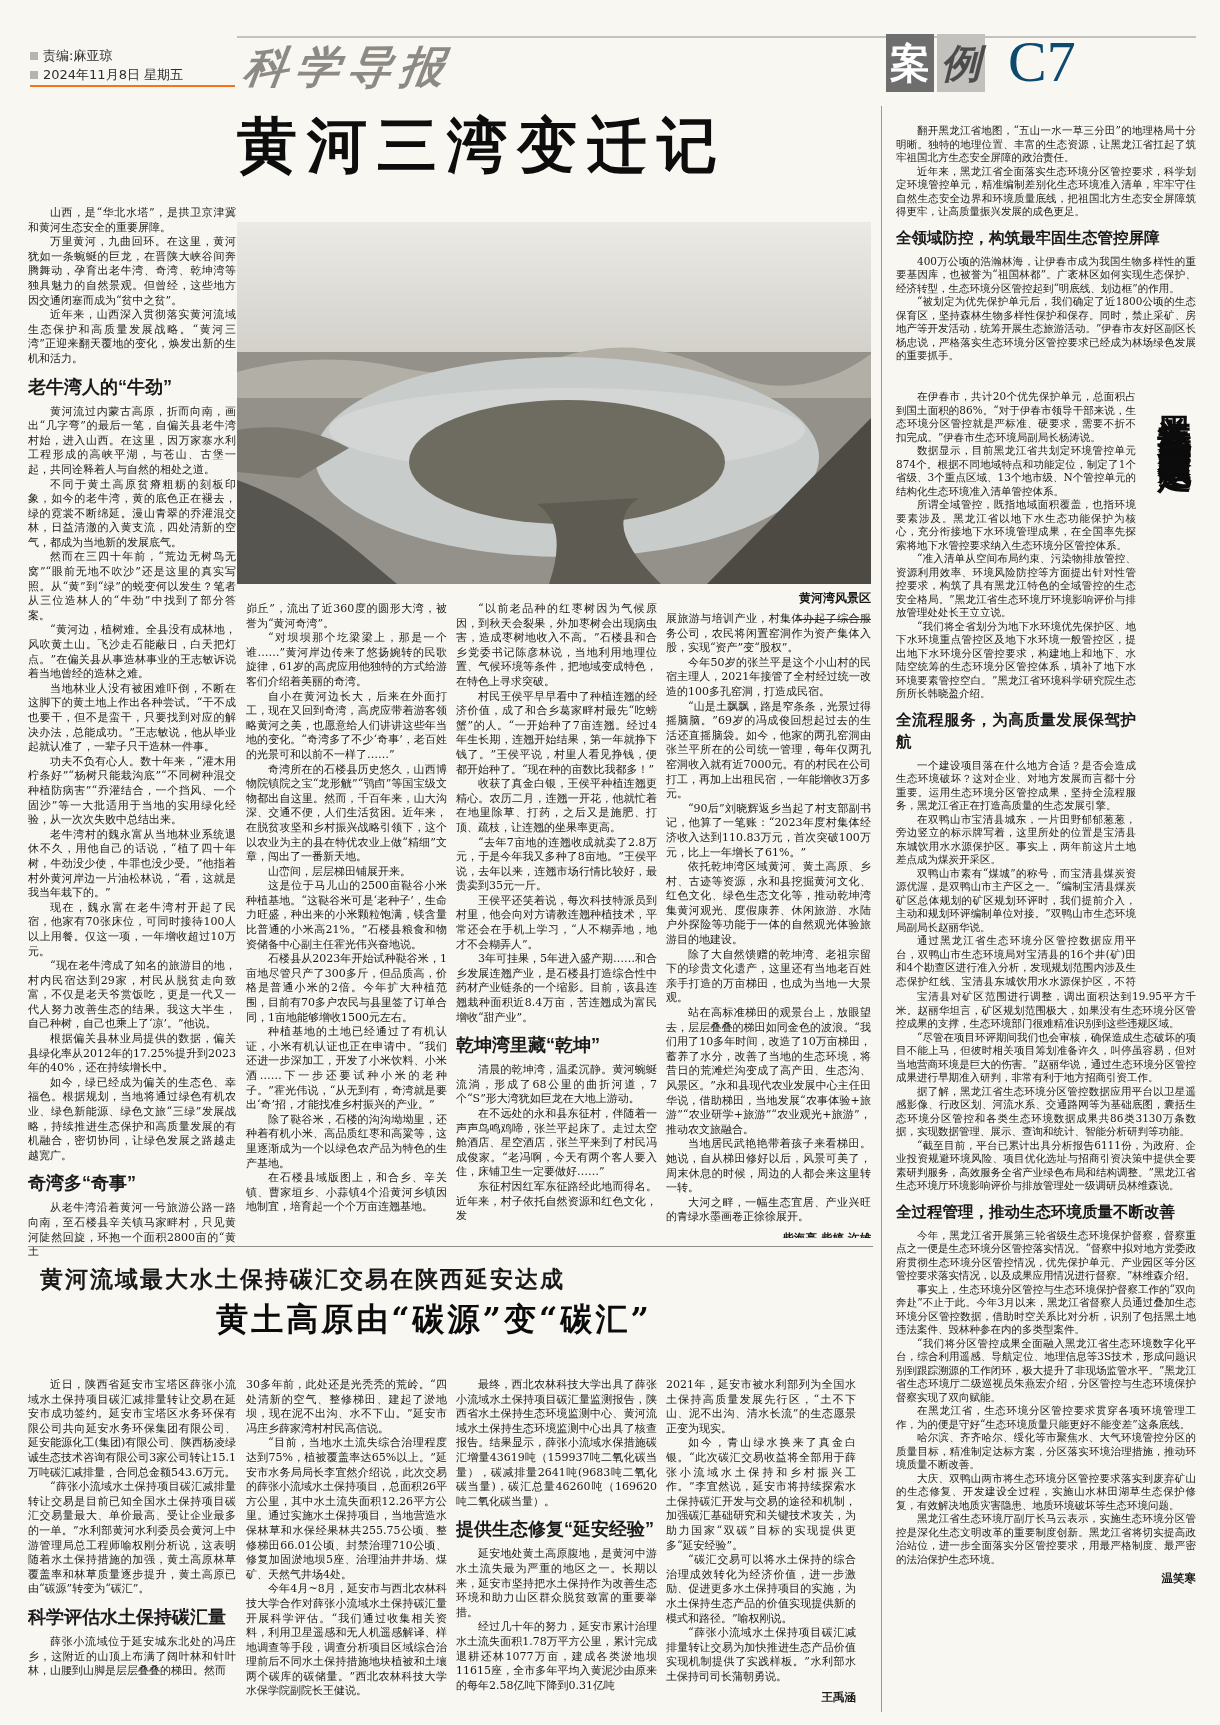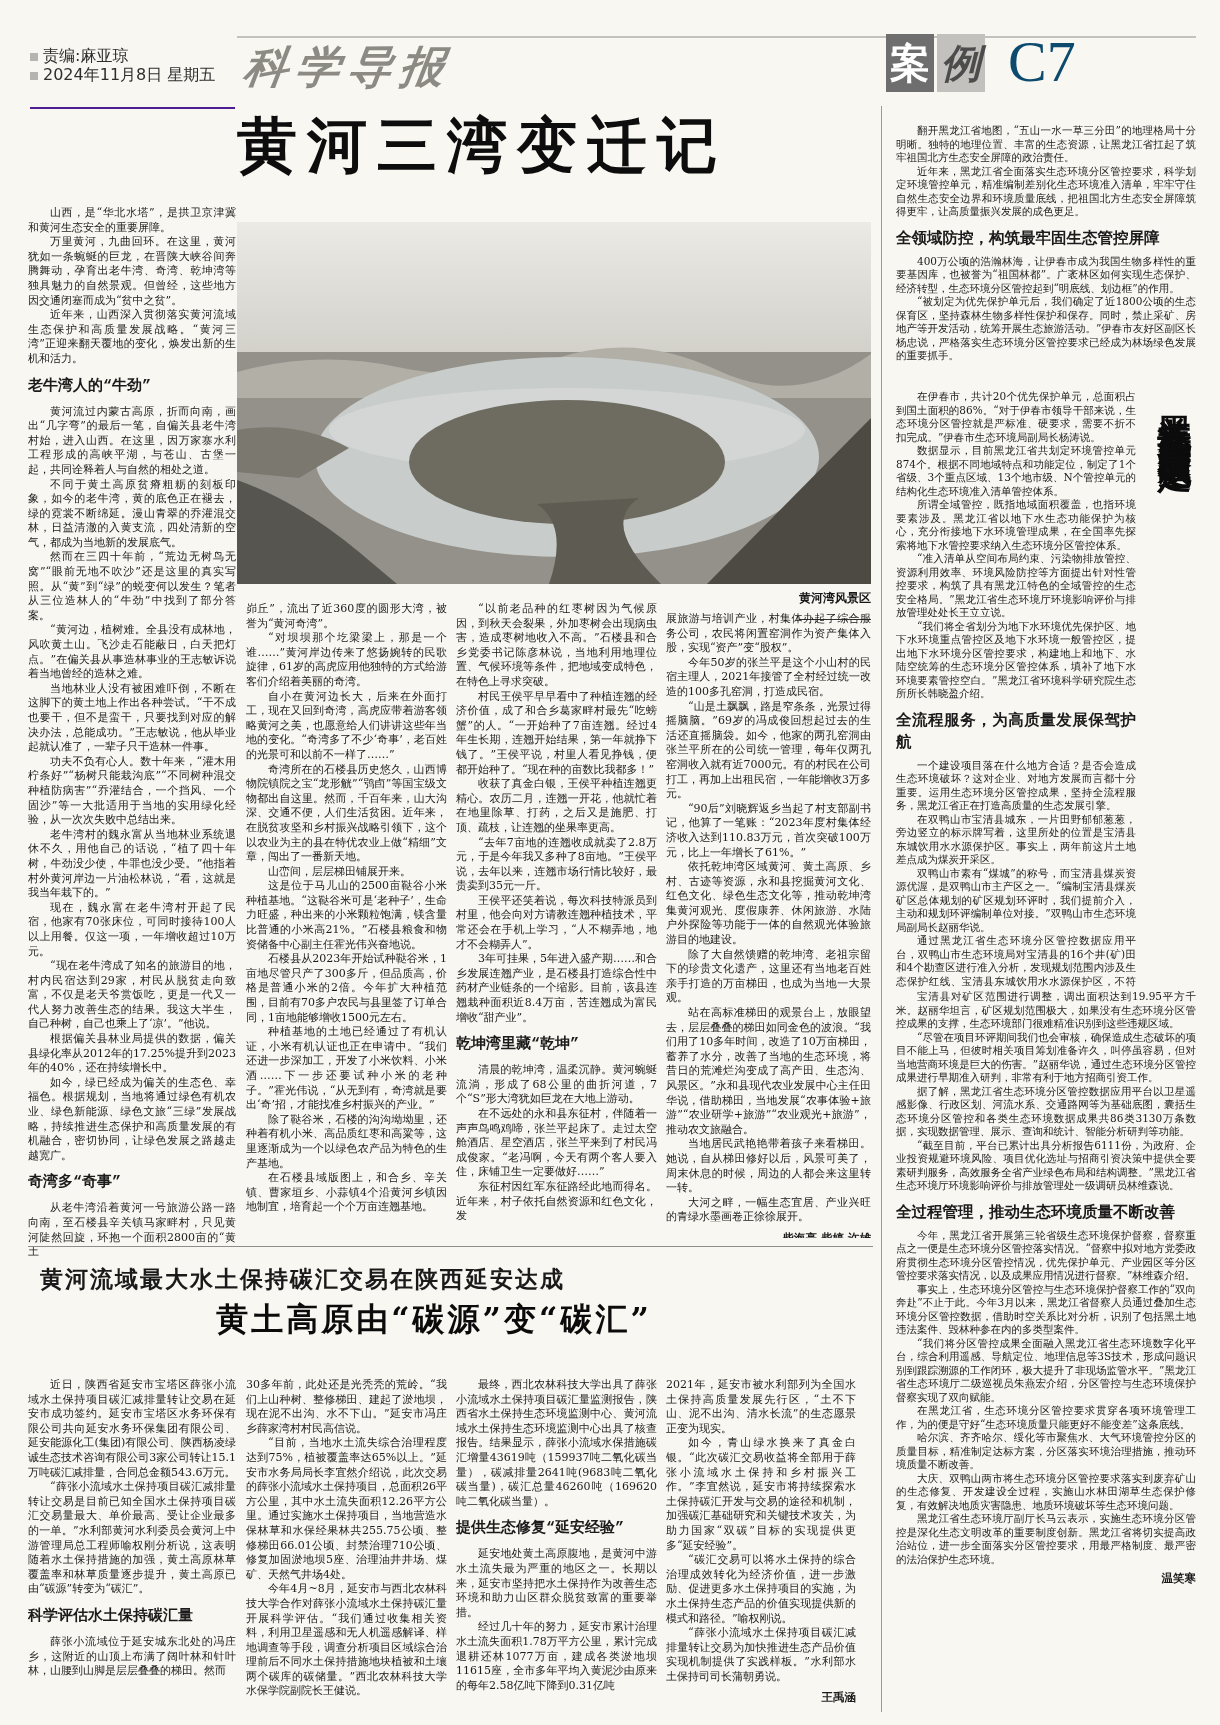--- a/index.html
+++ b/index.html
@@ -1,41 +1,41 @@
 <!DOCTYPE html>
 <html><head>
 <meta charset="utf-8">
 <style>
   html,body{margin:0;padding:0;background:#8d8d8d;}
   .page{position:relative;width:1220px;height:1725px;margin:0 auto;background:#f8f7f2;overflow:hidden;
         font-family:"DejaVu Serif","Liberation Serif",serif;color:#161616;}
   .abs{position:absolute;}
   
   .topline{left:237px;top:36px;width:959px;height:2px;background:#c4c2bc;}
-  .hdr-left{left:30px;top:46px;width:205px;border-bottom:2px solid #4c1d95;padding-bottom:23px;
-            font-family:"DejaVu Sans","Liberation Sans",sans-serif;font-size:16px;color:#2e2e2e;line-height:19px;}
+  .hdr-left{left:30px;top:46px;width:205px;border-bottom:2px solid #f97316;padding-bottom:1px;
+            font-family:"DejaVu Sans","Liberation Sans",sans-serif;font-size:13px;color:#2e2e2e;line-height:19px;}
   .hdr-left .sq{display:inline-block;width:8px;height:8px;background:#b5b4b0;margin-right:5px;}
   .masthead{left:244px;top:38px;font-size:44px;font-weight:bold;font-style:italic;color:#8d8a84;
             letter-spacing:8px;transform:skewX(-8deg);font-family:"DejaVu Serif",serif;}
   .secbox1{left:886px;top:34px;width:48px;height:58px;background:#6e6e6e;color:#fff;text-align:center;
            line-height:58px;font-size:40px;font-weight:bold;font-family:"DejaVu Sans",sans-serif;}
   .secbox2{left:937px;top:34px;width:48px;height:58px;background:#c2c1bd;color:#4c4c4c;text-align:center;
            line-height:58px;font-size:40px;font-weight:bold;font-style:italic;font-family:"DejaVu Serif",serif;}
   .pagenum{left:1008px;top:28px;font-size:58px;font-family:Liberation Serif, serif;color:#0c4a6e;}
   
   .main-headline{left:237px;top:106px;width:636px;text-align:left;font-size:60px;font-weight:bold;
                  letter-spacing:10px;font-family:"DejaVu Sans","Liberation Sans",sans-serif;color:#0d0d0d;}
   .photo{left:237px;top:222px;width:634px;height:362px;}
   .caption{left:667px;top:590px;width:204px;text-align:right;font-size:12px;font-weight:bold;
            font-family:"DejaVu Sans",sans-serif;}
   .caption span{border-bottom:1px solid #333;padding-bottom:14px;}
   .body-col{font-size:11px;line-height:14.6px;text-align:justify;overflow:hidden;color:#1b1b1b;}
   .body-col p{margin:0;text-indent:2em;}
   .body-col p.cont{text-indent:0;}
-  .colhead{font-family:Liberation Mono, monospace;font-weight:bold;font-size:15px;
+  .colhead{font-family:Liberation Sans, sans-serif;font-weight:bold;font-size:18px;
            line-height:20px;margin:10px 0 8px;text-indent:0;}
   .byline{text-align:right;font-weight:bold;font-family:"DejaVu Sans",sans-serif;font-size:11.5px;margin-top:6px;}
   .m-col1{left:28px;top:186px;width:208px;height:1052px;margin-top:20px;}
   .m-col2{left:246px;top:602px;width:201px;height:636px;}
   .m-col3{left:456px;top:602px;width:201px;height:636px;}
   .m-col4{left:666px;top:612px;width:205px;height:626px;}
   .vdiv{left:881px;top:106px;width:1px;height:1606px;background:#9c9a96;}
   .hdiv{left:28px;top:1246px;width:845px;height:1px;background:#8f8d89;}
   
   .r-col{font-size:10.5px;line-height:13.5px;text-align:justify;overflow:hidden;color:#1b1b1b;}
@@ -202,21 +202,21 @@
   <div class="abs b-headline">黄土高原由“碳源”变“碳汇”</div>
 
   <div class="abs body-col b-col1">
     <p>近日，陕西省延安市宝塔区薛张小流域水土保持项目碳汇减排量转让交易在延安市成功签约。延安市宝塔区水务环保有限公司共向延安水务环保集团有限公司、延安能源化工(集团)有限公司、陕西杨凌绿诚生态技术咨询有限公司3家公司转让15.1万吨碳汇减排量，合同总金额543.6万元。</p>
     <p>“薛张小流域水土保持项目碳汇减排量转让交易是目前已知全国水土保持项目碳汇交易量最大、单价最高、受让企业最多的一单。”水利部黄河水利委员会黄河上中游管理局总工程师喻权刚分析说，这表明随着水土保持措施的加强，黄土高原林草覆盖率和林草质量逐步提升，黄土高原已由“碳源”转变为“碳汇”。</p>
     <div class="colhead">科学评估水土保持碳汇量</div>
     <p>薛张小流域位于延安城东北处的冯庄乡，这附近的山顶上布满了阔叶林和针叶林，山腰到山脚是层层叠叠的梯田。然而</p>
   </div>
 
   <div class="abs body-col b-col2">
-    <p class="cont">30多年前，此处还是光秃秃的荒岭。“我们上山种树、整修梯田、建起了淤地坝，现在泥不出沟、水不下山。”延安市冯庄乡薛家湾村村民高信说。</p>
+    <p class="cont">30多年前，此处还是光秃秃的荒岭。“四处清新的空气、整修梯田、建起了淤地坝，现在泥不出沟、水不下山。”延安市冯庄乡薛家湾村村民高信说。</p>
     <p>“目前，当地水土流失综合治理程度达到75%，植被覆盖率达65%以上。”延安市水务局局长李宜然介绍说，此次交易的薛张小流域水土保持项目，总面积26平方公里，其中水土流失面积12.26平方公里。通过实施水土保持项目，当地营造水保林草和水保经果林共255.75公顷、整修梯田66.01公顷、封禁治理710公顷、修复加固淤地坝5座、治理油井井场、煤矿、天然气井场4处。</p>
     <p>今年4月~8月，延安市与西北农林科技大学合作对薛张小流域水土保持碳汇量开展科学评估。“我们通过收集相关资料，利用卫星遥感和无人机遥感解译、样地调查等手段，调查分析项目区域综合治理前后不同水土保持措施地块植被和土壤两个碳库的碳储量。”西北农林科技大学水保学院副院长王健说。</p>
   </div>
 
   <div class="abs body-col b-col3">
     <p>最终，西北农林科技大学出具了薛张小流域水土保持项目碳汇量监测报告，陕西省水土保持生态环境监测中心、黄河流域水土保持生态环境监测中心出具了核查报告。结果显示，薛张小流域水保措施碳汇增量43619吨（159937吨二氧化碳当量），碳减排量2641吨(9683吨二氧化碳当量)，碳汇总量46260吨（169620吨二氧化碳当量）。</p>
     <div class="colhead">提供生态修复“延安经验”</div>
     <p>延安地处黄土高原腹地，是黄河中游水土流失最为严重的地区之一。长期以来，延安市坚持把水土保持作为改善生态环境和助力山区群众脱贫致富的重要举措。</p>
     <p>经过几十年的努力，延安市累计治理水土流失面积1.78万平方公里，累计完成退耕还林1077万亩，建成各类淤地坝11615座，全市多年平均入黄泥沙由原来的每年2.58亿吨下降到0.31亿吨</p>
   </div>

